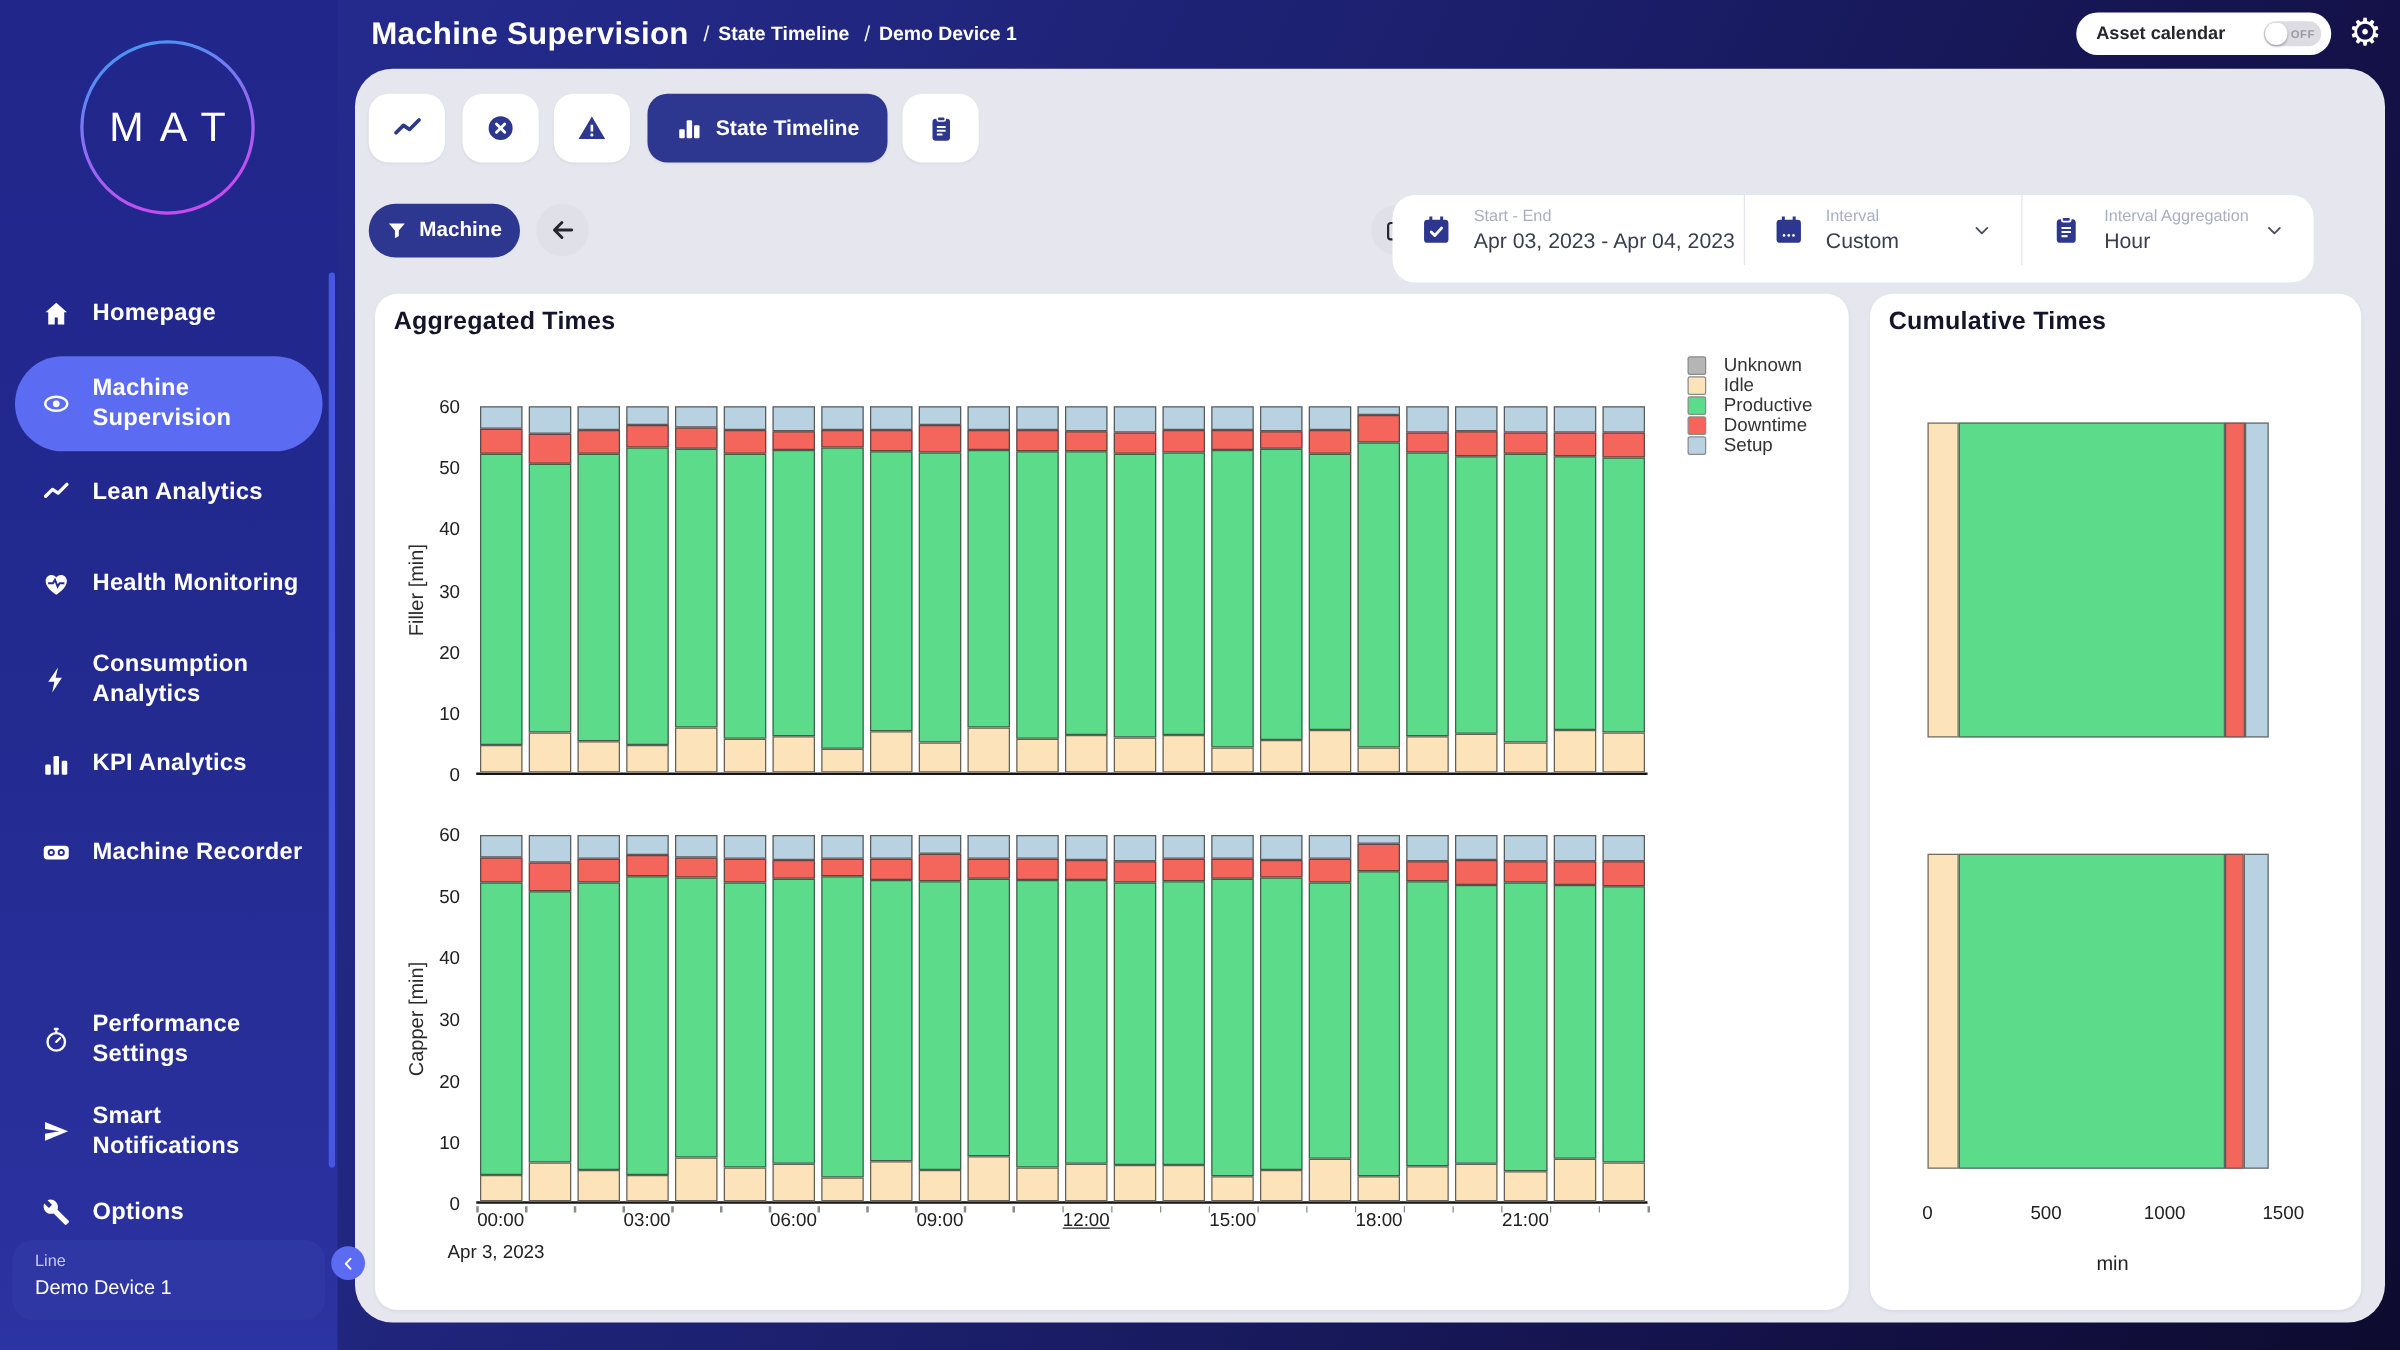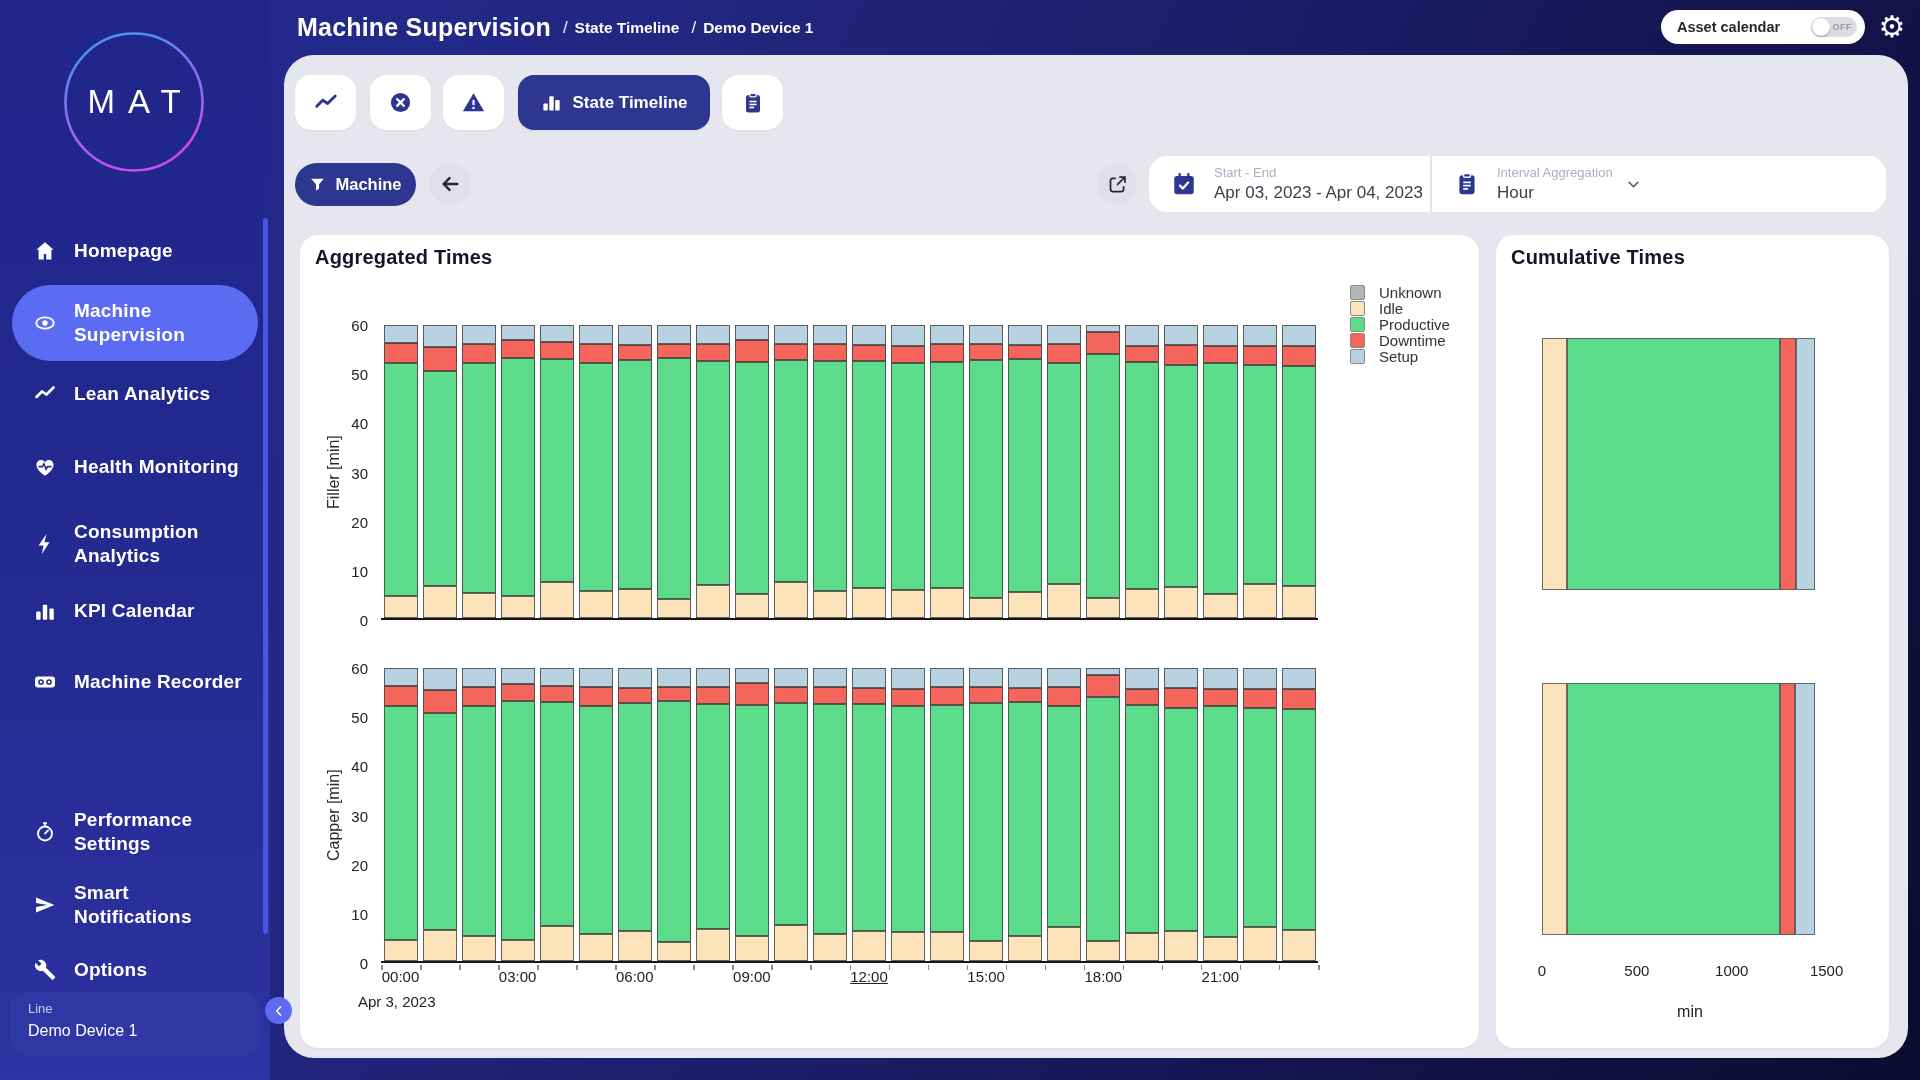--- a/index.html
+++ b/index.html
@@ -71,21 +71,21 @@
     border:none; border-radius:22px; background:#2d3790; color:#fff; display:flex;
     align-items:center; justify-content:center; gap:9px; font-size:16.5px; font-weight:700;
     cursor:pointer; font-family:inherit; }
   #back-btn { position:absolute; left:145px; top:108px; width:42px; height:42px;
     border:none; border-radius:50%; background:#dfe0e8; color:#26262e;
     display:flex; align-items:center; justify-content:center; cursor:pointer; }
   #export-btn { position:absolute; left:813px; top:109px; width:40px; height:40px;
     border:none; border-radius:50%; background:#dfe0e8; color:#26262e;
     display:flex; align-items:center; justify-content:center; cursor:pointer; }
 
-  #toolbar { position:absolute; left:865px; top:101px; width:737px; height:56px;
+  #toolbar { position:absolute; left:830px; top:101px; width:737px; height:70px;
     background:#fff; border-radius:18px; display:flex; }
   .tb-sec { position:relative; height:56px; display:flex; align-items:center; cursor:pointer; }
   .tb-sec .tb-icon { margin-left:22px; width:26px; height:26px; color:#2d3790; flex:0 0 26px; }
   .tb-text { margin-left:17px; display:flex; flex-direction:column; justify-content:center; }
   .tb-label { font-size:13px; color:#a9aec2; font-weight:400; }
   .tb-value { font-size:17px; color:#3a3f4e; font-weight:400; margin-top:3px; white-space:nowrap; }
   .tb-div { width:1px; background:#e4e5ec; height:56px; }
   .tb-chev { margin-left:auto; margin-right:24px; width:15px; height:15px; color:#4a4f5e; }
   #tb-start { width:281px; } #tb-interval { width:222px; } #tb-agg { width:233px; }
 
@@ -202,21 +202,21 @@
     </div>
 
     <div class="nav-item" style="top:573px">
       <span class="icon">
         <svg viewBox="0 0 24 24" width="24" height="24" fill="currentColor">
             <rect x="3.2" y="12.5" width="4.4" height="8.3" rx="1"></rect>
             <rect x="9.8" y="5.8" width="4.4" height="15" rx="1"></rect>
             <rect x="16.4" y="9.5" width="4.4" height="11.3" rx="1"></rect>
           </svg>
       </span>
-      <span class="label">KPI Calendar</span>
+      <span class="label">KPI Analytics</span>
     </div>
 
     <div class="nav-item" style="top:644px">
       <span class="icon">
         <svg viewBox="0 0 24 24" width="24" height="24" fill="currentColor">
             <rect x="2" y="6.5" width="20" height="11" rx="3"></rect>
             <circle cx="8" cy="12" r="2.1" fill="none" stroke="#232a90" stroke-width="1.5"></circle>
             <circle cx="16" cy="12" r="2.1" fill="none" stroke="#232a90" stroke-width="1.5"></circle>
           </svg>
       </span>
@@ -371,20 +371,42 @@
               <line x1="16" y1="2" x2="16" y2="6" stroke="currentColor" stroke-width="2.2"></line>
               <polyline points="8.3,13.5 10.9,16.1 15.9,10.6" fill="none" stroke="#fff" stroke-width="2.1" stroke-linecap="round" stroke-linejoin="round"></polyline>
             </svg>
         </span>
         <div class="tb-text">
           <span class="tb-label">Start - End</span>
           <span class="tb-value">Apr 03, 2023 - Apr 04, 2023</span>
         </div>
       </div>
       <div class="tb-div"></div>
+      <div class="tb-sec" id="tb-interval">
+        <span class="tb-icon">
+          <svg viewBox="0 0 24 24" width="26" height="26">
+              <rect x="3" y="4.5" width="18" height="17" rx="2.5" fill="currentColor"></rect>
+              <line x1="8" y1="2" x2="8" y2="6" stroke="currentColor" stroke-width="2.2"></line>
+              <line x1="16" y1="2" x2="16" y2="6" stroke="currentColor" stroke-width="2.2"></line>
+              <rect x="5.5" y="7" width="13" height="3" fill="#fff" opacity=".0"></rect>
+              <circle cx="8.5" cy="16" r="1" fill="#fff"></circle>
+              <circle cx="12" cy="16" r="1" fill="#fff"></circle>
+              <circle cx="15.5" cy="16" r="1" fill="#fff"></circle>
+            </svg>
+        </span>
+        <div class="tb-text">
+          <span class="tb-label">Interval</span>
+          <span class="tb-value">Custom</span>
+        </div>
+        <span class="tb-chev">
+          <svg viewBox="0 0 24 24" width="15" height="15">
+              <polyline points="5,8.5 12,15.5 19,8.5" fill="none" stroke="currentColor" stroke-width="2.4" stroke-linecap="round" stroke-linejoin="round"></polyline>
+            </svg>
+        </span>
+      </div>
       <div class="tb-div"></div>
       <div class="tb-sec" id="tb-agg">
         <span class="tb-icon">
           <svg viewBox="0 0 24 24" width="26" height="26">
               <rect x="5" y="4" width="14" height="17.5" rx="2.5" fill="currentColor"></rect>
               <rect x="8.8" y="2.4" width="6.4" height="3.4" rx="1.2" fill="currentColor" stroke="#fff" stroke-width="1.3"></rect>
               <line x1="8.5" y1="10.5" x2="15.5" y2="10.5" stroke="#fff" stroke-width="1.6"></line>
               <line x1="8.5" y1="13.5" x2="15.5" y2="13.5" stroke="#fff" stroke-width="1.6"></line>
               <line x1="8.5" y1="16.5" x2="13" y2="16.5" stroke="#fff" stroke-width="1.6"></line>
             </svg>

